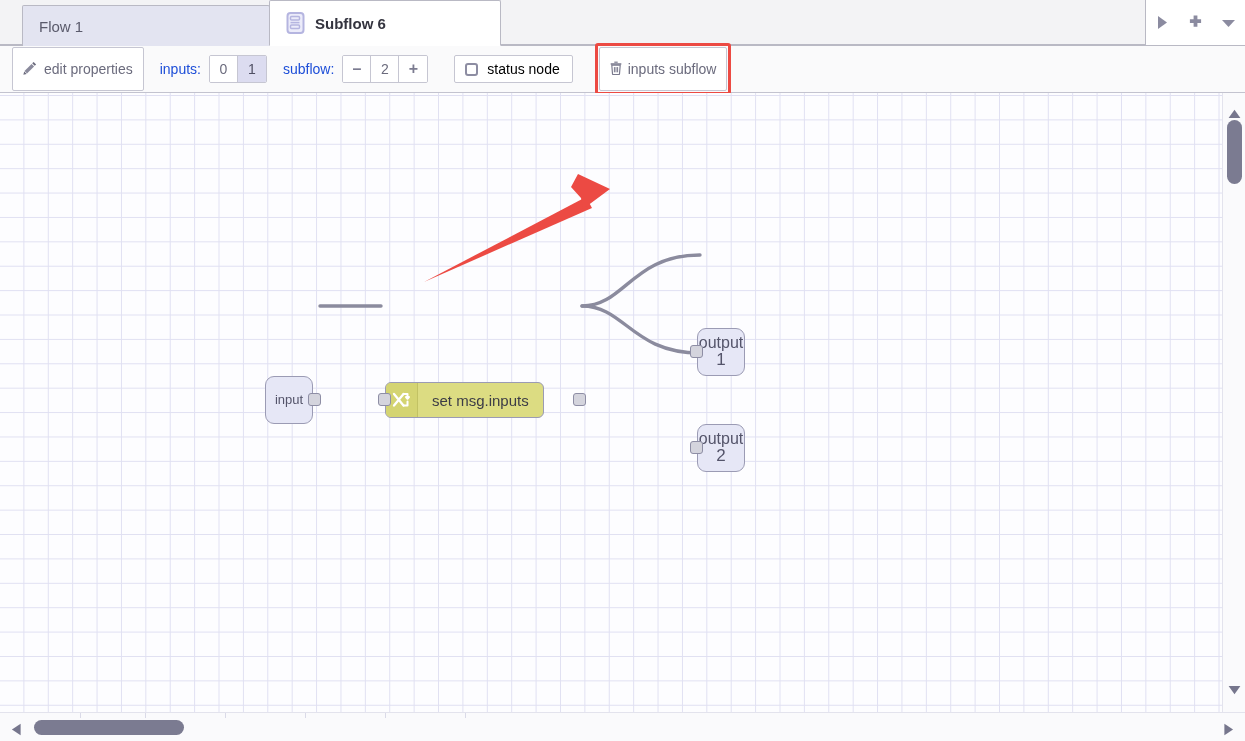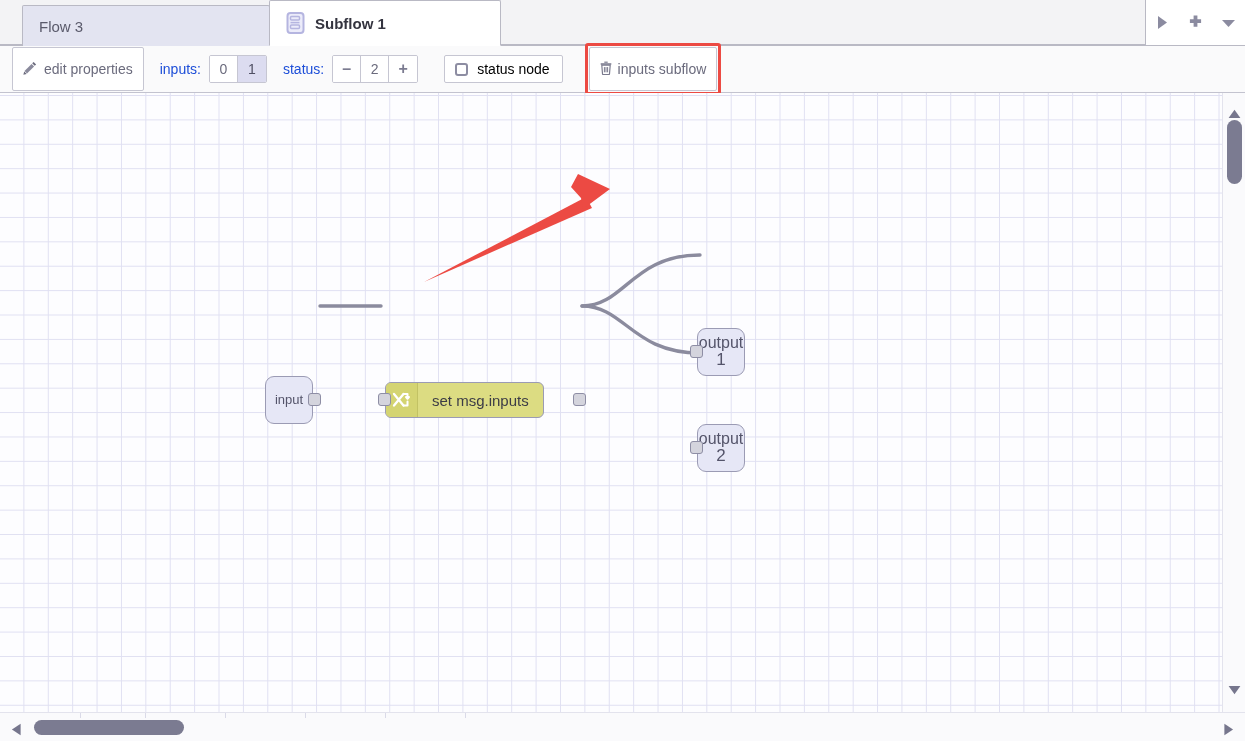--- a/index.html
+++ b/index.html
@@ -262,31 +262,31 @@
 <body>
 
 <div id="app">
 
   <div class="tab-bar">
     <div class="tab-bar-tail"></div>
 
     <div class="tab-strip">
 
       <div class="tab inactive">
-        <span class="tab-label">Flow 3</span>
+        <span class="tab-label">Flow 1</span>
       </div>
 
       <div class="tab active">
         <svg class="tab-icon" viewBox="0 0 19 22">
           <rect x="1.5" y="1" width="16" height="20" rx="3" fill="#ececfa" stroke="#b5b5e0" stroke-width="2"></rect>
           <rect x="4.5" y="4.5" width="9" height="3.6" rx="1" fill="none" stroke="#b5b5e0" stroke-width="1.5"></rect>
           <rect x="4.5" y="13" width="9" height="3.6" rx="1" fill="none" stroke="#b5b5e0" stroke-width="1.5"></rect>
           <path d="M4.5 10.6 H13.5" stroke="#b5b5e0" stroke-width="1.5" fill="none"></path>
         </svg>
-        <span class="tab-label">Subflow 1</span>
+        <span class="tab-label">Subflow 6</span>
       </div>
 
     </div>
 
     <div class="tab-actions">
       <span class="act">
         <svg width="13" height="15" viewBox="0 0 13 15">
             <path d="M2 1 L11 7.5 L2 14 Z" fill="#8b8ba0"></path>
           </svg>
       </span>
@@ -315,21 +315,21 @@
       </span>
       <span>edit properties</span>
     </button>
 
     <span class="tb-label">inputs:</span>
     <div class="seg-group">
       <div class="seg">0</div>
       <div class="seg selected">1</div>
     </div>
 
-    <span class="tb-label">status:</span>
+    <span class="tb-label">subflow:</span>
     <div class="seg-group">
       <div class="seg sym">–</div>
       <div class="seg val">2</div>
       <div class="seg sym">+</div>
     </div>
 
     <button class="chk-btn">
       <span class="checkbox"></span>
       <span>status node</span>
     </button>

